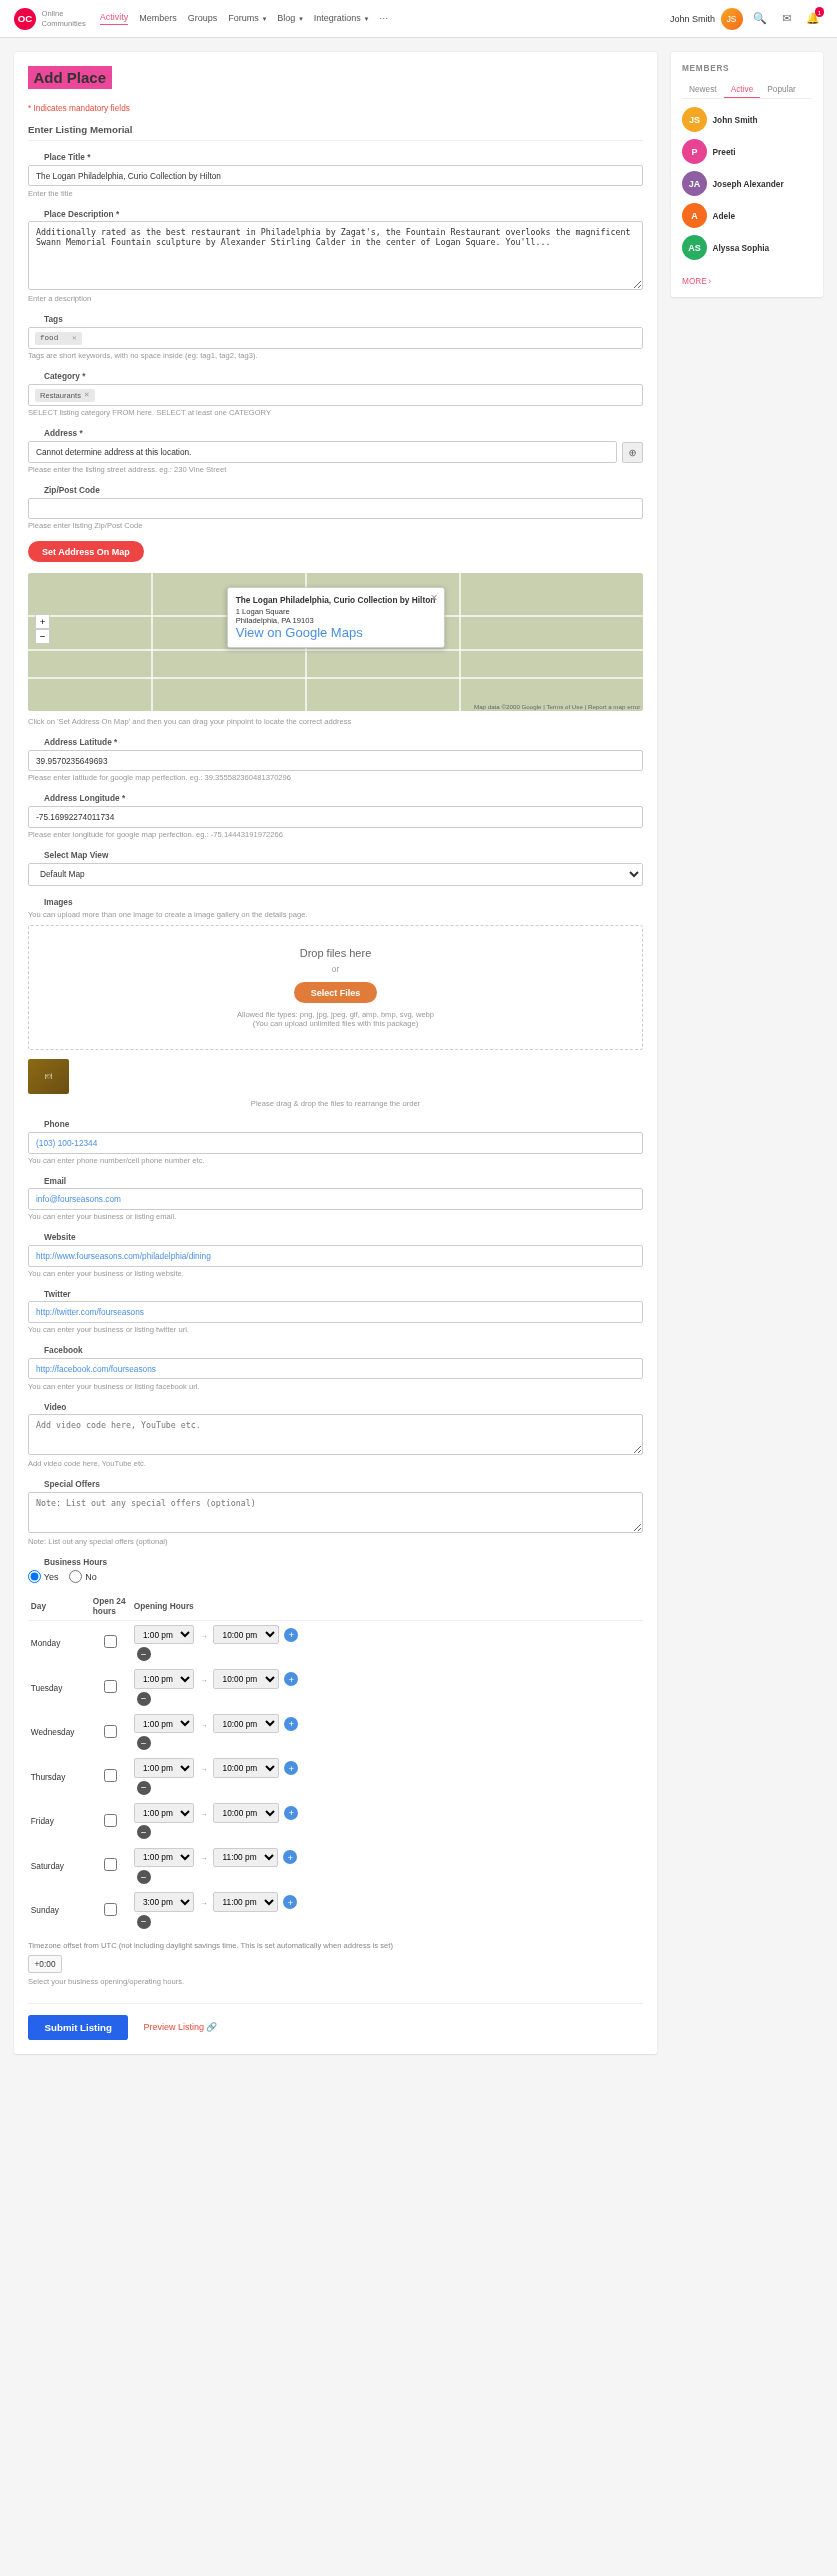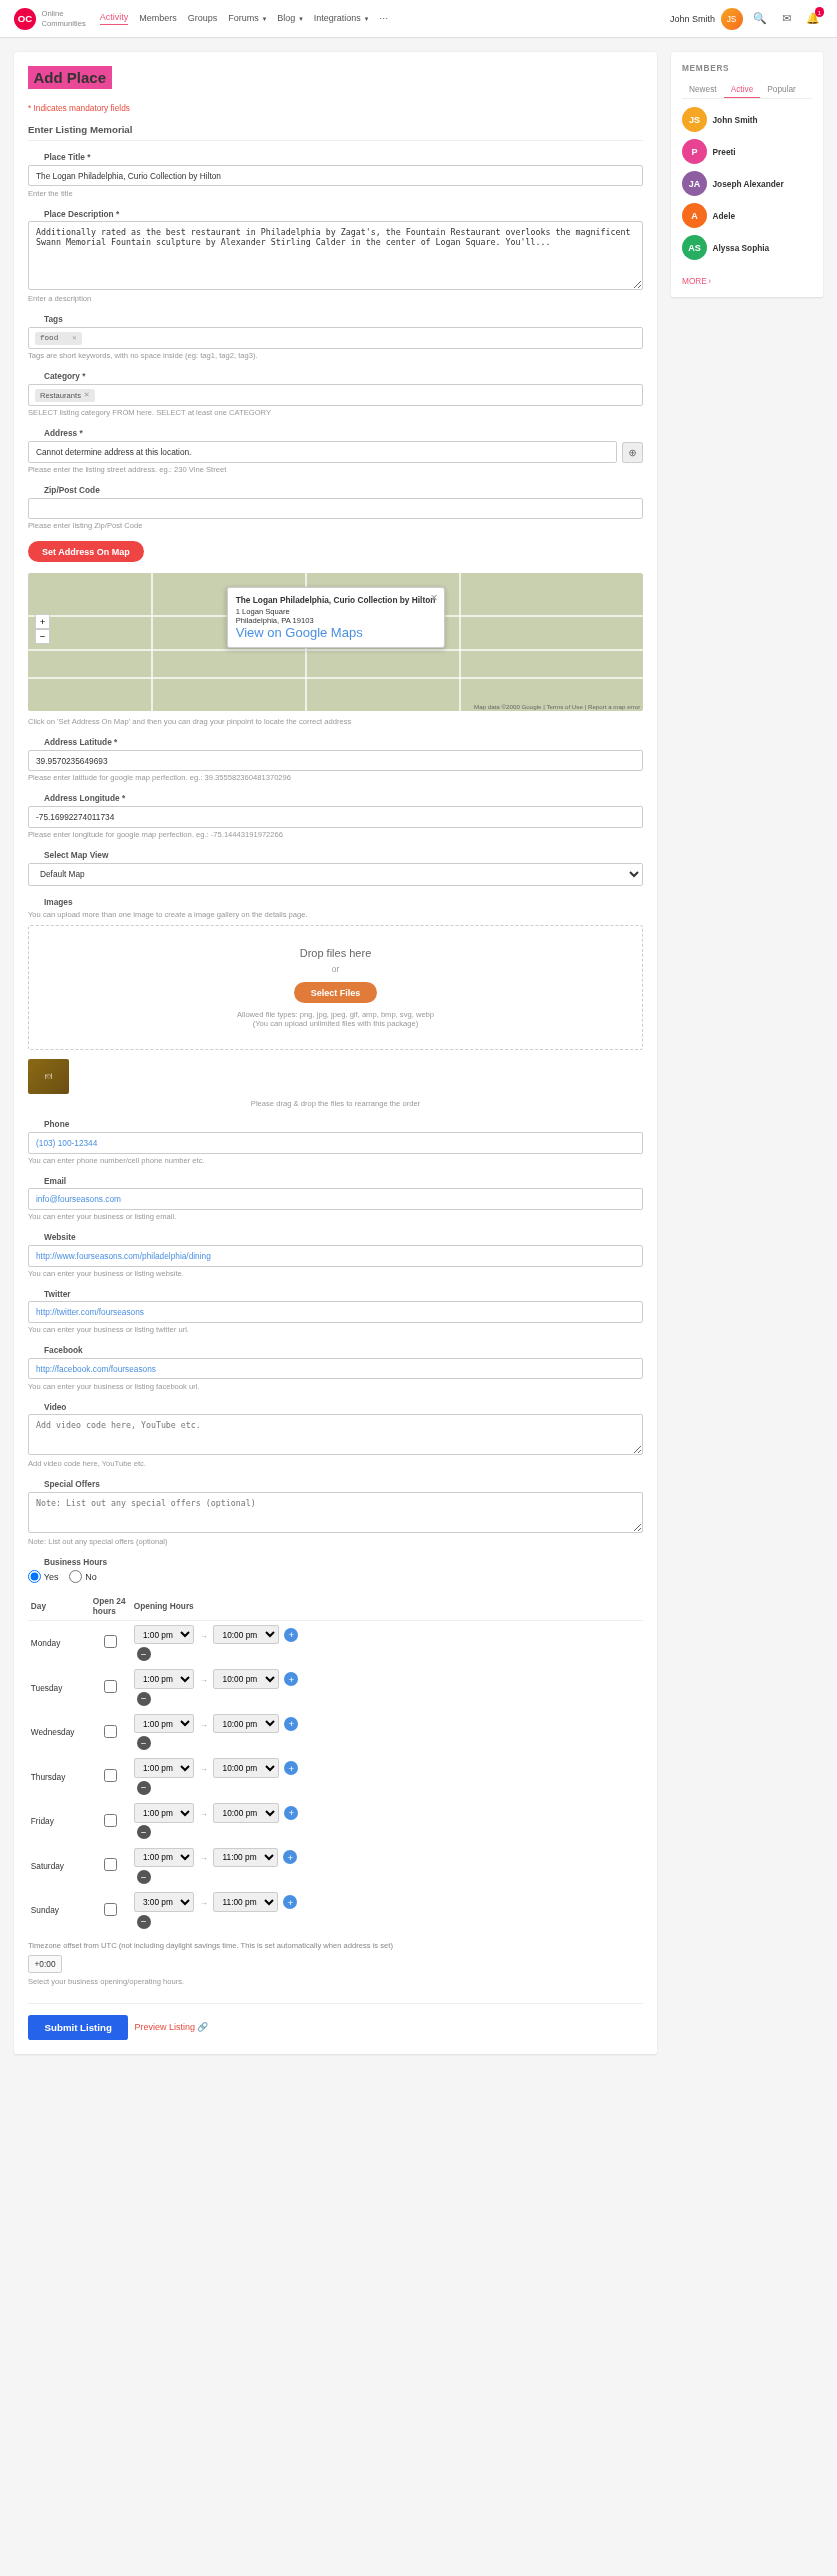--- a/index.html
+++ b/index.html
@@ -82,21 +82,21 @@
     .radio-label { display: flex; align-items: center; gap: 2.8px; font-size: 9px; cursor: pointer; }
     .hours-table { width: 100%; border-collapse: collapse; margin-bottom: 8.3px; }
     .hours-table th { text-align: left; font-size: 8.3px; color: #555; padding: 4.1px 2.8px; border-bottom: 0.7px solid #eee; }
     .hours-table td { padding: 4.1px 2.8px; font-size: 8.3px; vertical-align: middle; }
     .hours-select { border: 0.7px solid #ccc; border-radius: 2.1px; padding: 2.8px 4.1px; font-size: 8.3px; }
     .hours-dash { padding: 0 2.8px; color: #999; }
     .timezone-note { font-size: 7.6px; color: #888; margin-bottom: 5.5px; }
     .timezone-offset { border: 0.7px solid #ccc; border-radius: 2.1px; padding: 2.8px 5.5px; font-size: 8.3px; display: inline-block; background: #f9f9f9; }
 
     
-    .submit-row { display: flex; align-items: center; gap: 6px; margin-top: 16.6px; padding-top: 11px; border-top: 0.7px solid #eee; }
+    .submit-row { display: flex; align-items: center; gap: 15px; margin-top: 16.6px; padding-top: 11px; border-top: 0.7px solid #eee; }
     .submit-btn { background: #2563eb; color: #fff; border: none; border-radius: 2.8px; padding: 7px 16.6px; font-size: 9.7px; font-weight: bold; cursor: pointer; }
     .preview-link { color: #e74c3c; font-size: 9px; text-decoration: none; display: flex; align-items: center; gap: 2.8px; }
 
     
     .sidebar-card { background: #fff; border-radius: 2.8px; padding: 11px; box-shadow: 0 0.7px 2.1px rgba(0,0,0,0.1); }
     .sidebar-section-title { font-size: 8.3px; font-weight: bold; color: #888; letter-spacing: 0.7px; text-transform: uppercase; margin-bottom: 8.3px; }
     .sidebar-tabs { display: flex; gap: 0; margin-bottom: 8.3px; border-bottom: 0.7px solid #eee; }
     .sidebar-tab { font-size: 8.3px; padding: 2.8px 7px; cursor: pointer; color: #888; }
     .sidebar-tab.active { color: #e57; border-bottom: 1.4px solid #e57; }
     .member-item { display: flex; align-items: center; gap: 5.5px; margin-bottom: 7px; }

